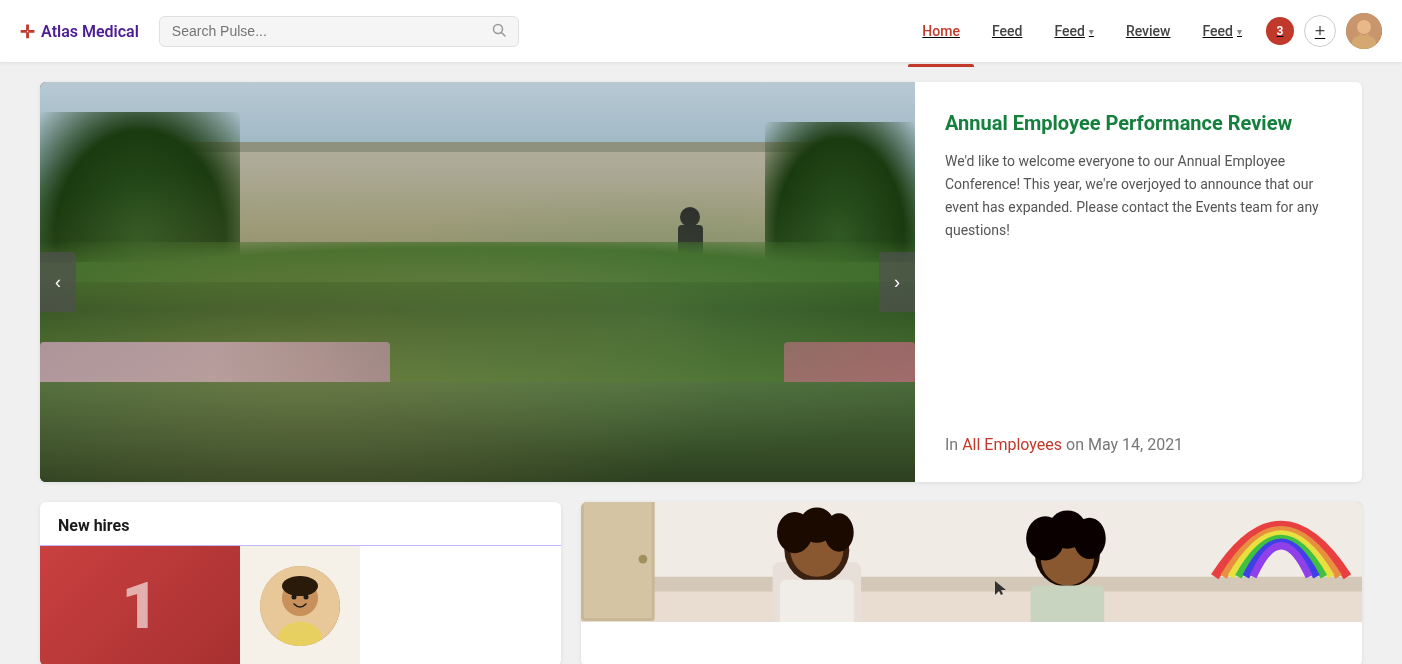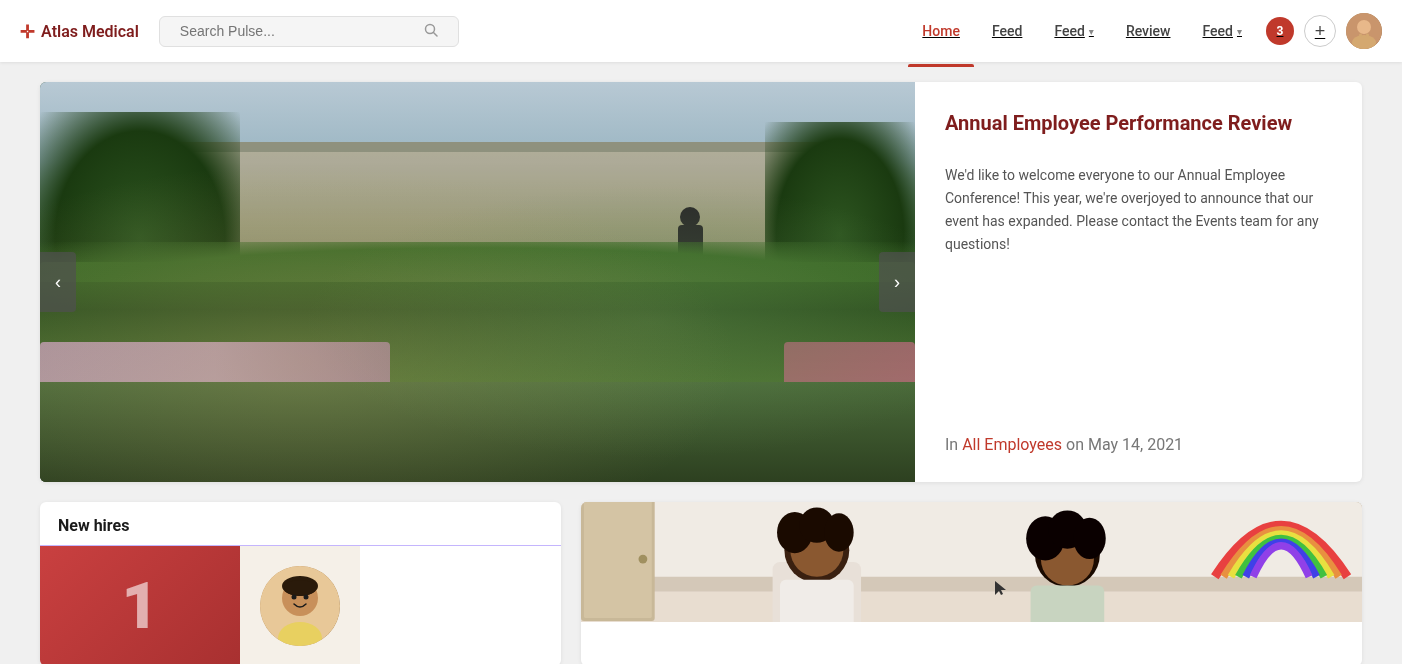--- a/index.html
+++ b/index.html
@@ -29,31 +29,31 @@
       margin-right: 20px;
     }
     .logo-cross {
       color: #c0392b;
       font-size: 18px;
       font-weight: bold;
     }
     .logo-text {
       font-size: 16px;
       font-weight: 600;
-      color: #7f1d1d;
+      color: #4c1d95;
       white-space: nowrap;
     }
     .search-bar {
       display: flex;
       align-items: center;
       background: #f5f5f5;
       border: 1px solid #e0e0e0;
       border-radius: 6px;
-      padding: 6px 20px;
-      width: 300px;
+      padding: 6px 12px;
+      width: 360px;
       gap: 16px;
     }
     .search-bar input {
       border: none;
       background: transparent;
       outline: none;
       font-size: 14px;
       color: #666;
       width: 100%;
     }
@@ -361,22 +361,22 @@
 
     .carousel-content {
       flex: 1;
       padding: 28px 30px;
       display: flex;
       flex-direction: column;
     }
     .carousel-title {
       font-size: 20px;
       font-weight: 700;
-      color: #7f1d1d;
-      margin-bottom: 28px;
+      color: #15803d;
+      margin-bottom: 14px;
       line-height: 1.3;
     }
     .carousel-text {
       font-size: 14px;
       color: #555;
       line-height: 1.65;
       flex: 1;
     }
     .carousel-meta {
       font-size: 16px;

